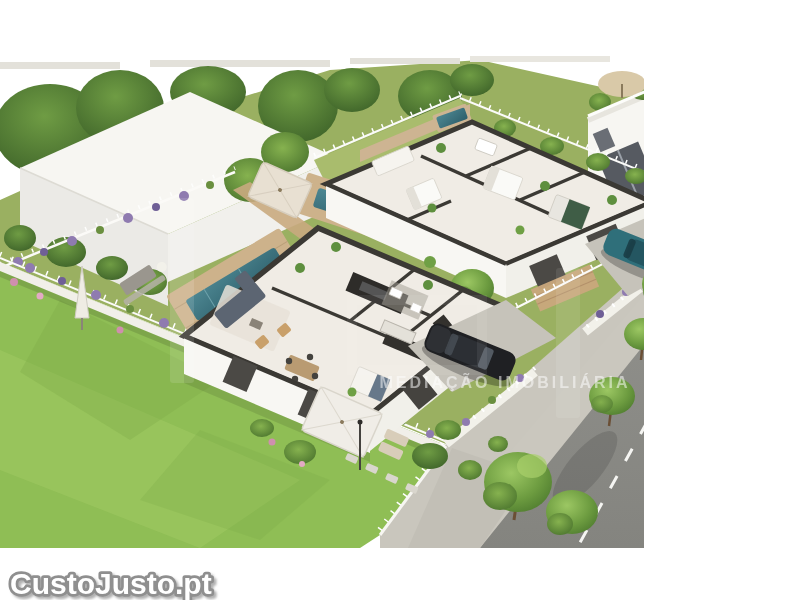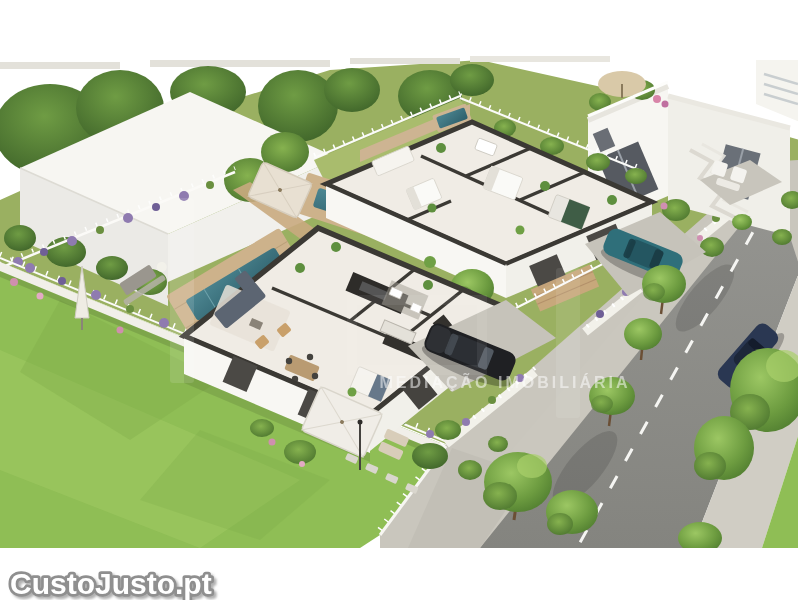--- a/index.html
+++ b/index.html
@@ -1,16 +1,16 @@
 <!DOCTYPE html>
 <html><head>
 <meta charset="utf-8">
 <style>
   html,body{margin:0;padding:0;background:#fff;}
-  .stage{position:relative;width:798px;height:600px;background:#ffffff;overflow:hidden;
+  .stage{position:relative;width:644px;height:600px;background:#ffffff;overflow:hidden;
          font-family:"Liberation Sans", sans-serif;text-align:center;}
   svg{position:absolute;inset:0;display:block;}
   .wm-center{font-size:16px;letter-spacing:3px;font-weight:bold;opacity:.52;}
   .wm-brand{font-size:30px;font-weight:bold;letter-spacing:0px;
             paint-order:stroke;stroke-linejoin:round;}
 </style>
 </head>
 <body>
 
 <div class="stage">

